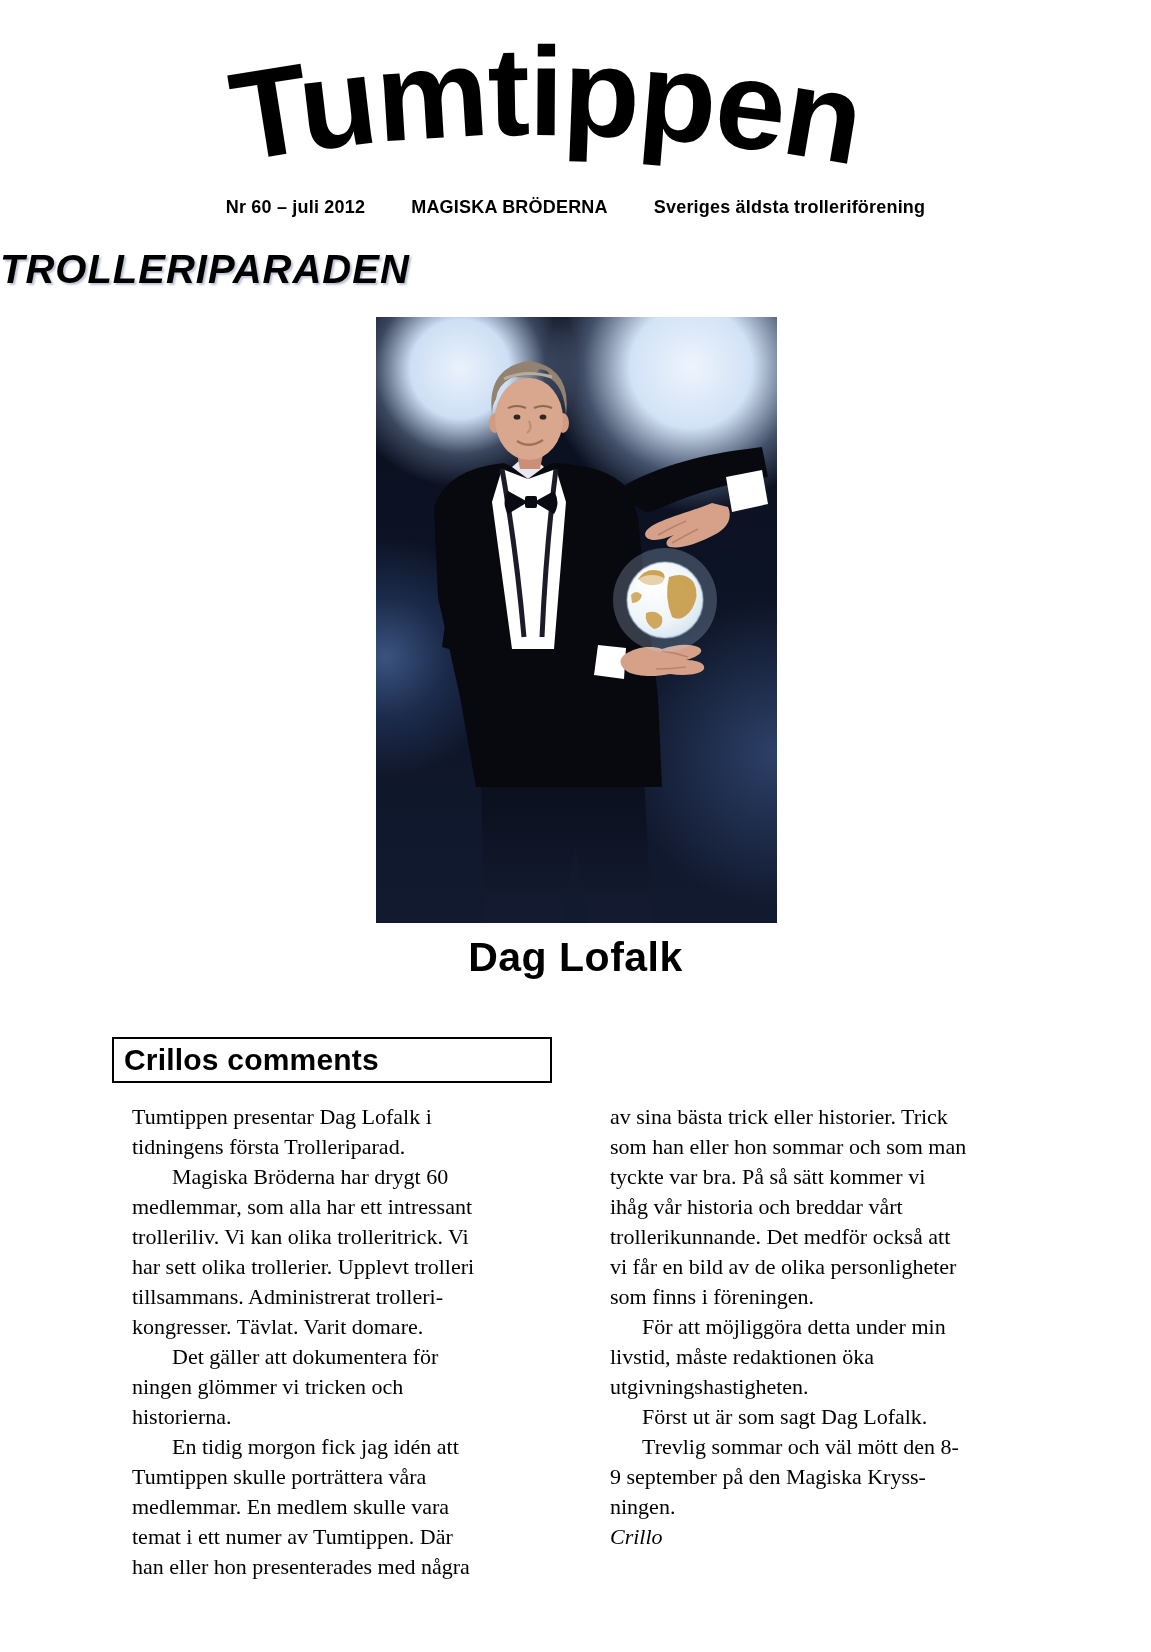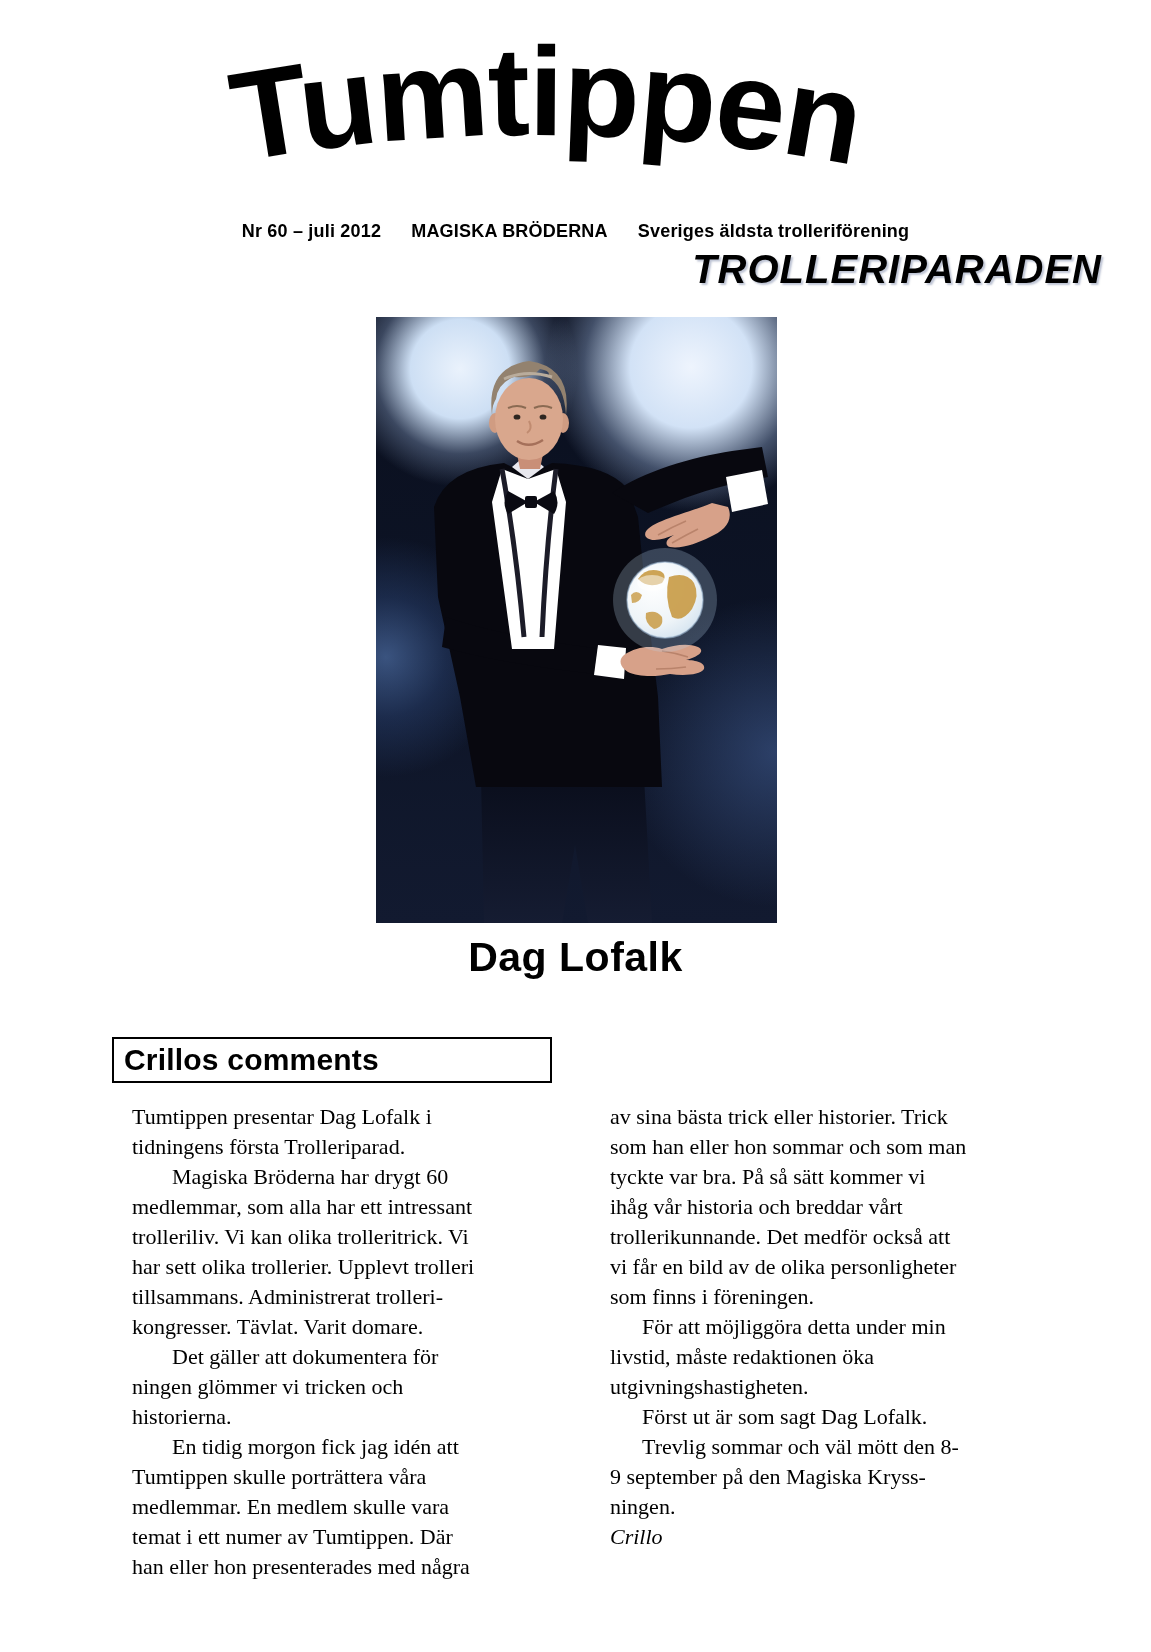--- a/index.html
+++ b/index.html
@@ -10,27 +10,27 @@
   }
   
   .masthead-svg{position:absolute; left:195px; top:38px;}
   .masthead-svg text{
     font-family:"Liberation Sans", sans-serif; font-weight:bold;
     font-size:126px; letter-spacing:-2px; fill:#000;
   }
   
   .subtitle{
     position:absolute; top:197px; left:0; width:1151px;
-    display:flex; justify-content:center; gap:30px;
+    display:flex; justify-content:center; gap:46px;
     font-family:"Liberation Sans", sans-serif; font-weight:bold; font-size:18px;
-    letter-spacing:0.2px; white-space:nowrap;margin-top:24px;
+    letter-spacing:0.2px; white-space:nowrap;
   }
   
   .section-heading{
-    position:absolute; top:247px; left:0; width:1102px; text-align:right;
+    position:absolute; top:247px; left:0; width:1102px; text-align:left;
     font-family:"Liberation Sans", sans-serif; font-style:italic; font-weight:bold;
     font-size:40px; letter-spacing:1px;
     text-shadow:2px 2px 2px rgba(110,125,160,0.45);
   }
   
   .photo{
     position:absolute; left:376px; top:317px; width:401px; height:606px;
     background:
       radial-gradient(circle 118px at 84px 52px,  #eaf2fc 0%, #cddff4 42%, rgba(150,175,215,0.35) 72%, rgba(20,28,52,0) 100%),
       radial-gradient(circle 145px at 315px 50px, #eef4fd 0%, #d2e2f6 42%, rgba(150,175,215,0.40) 74%, rgba(20,28,52,0) 100%),

